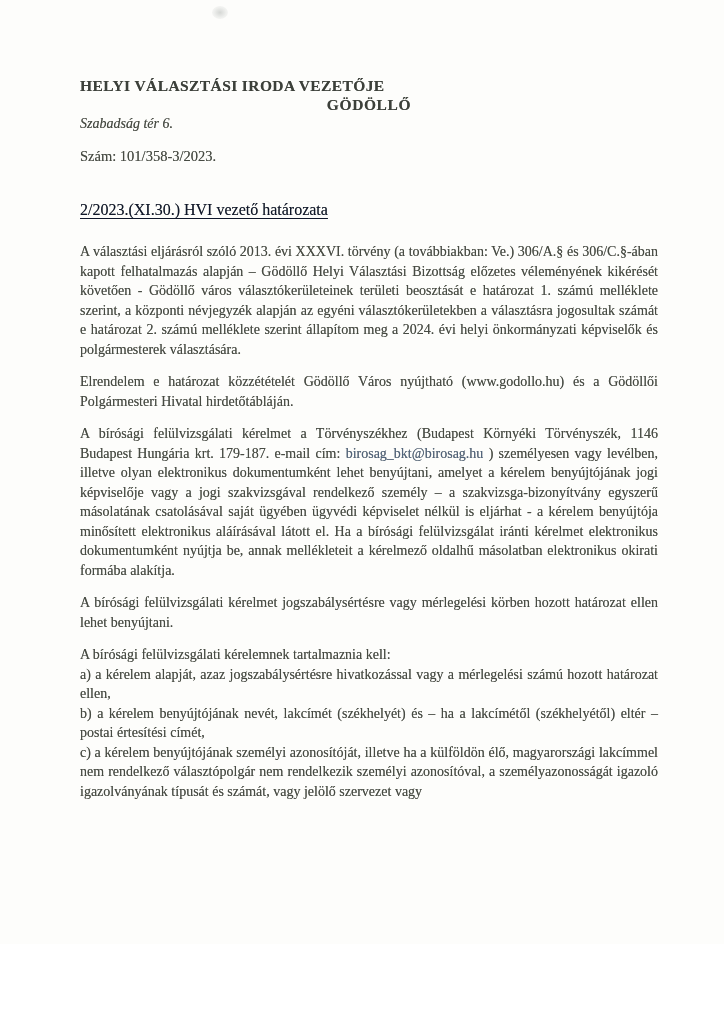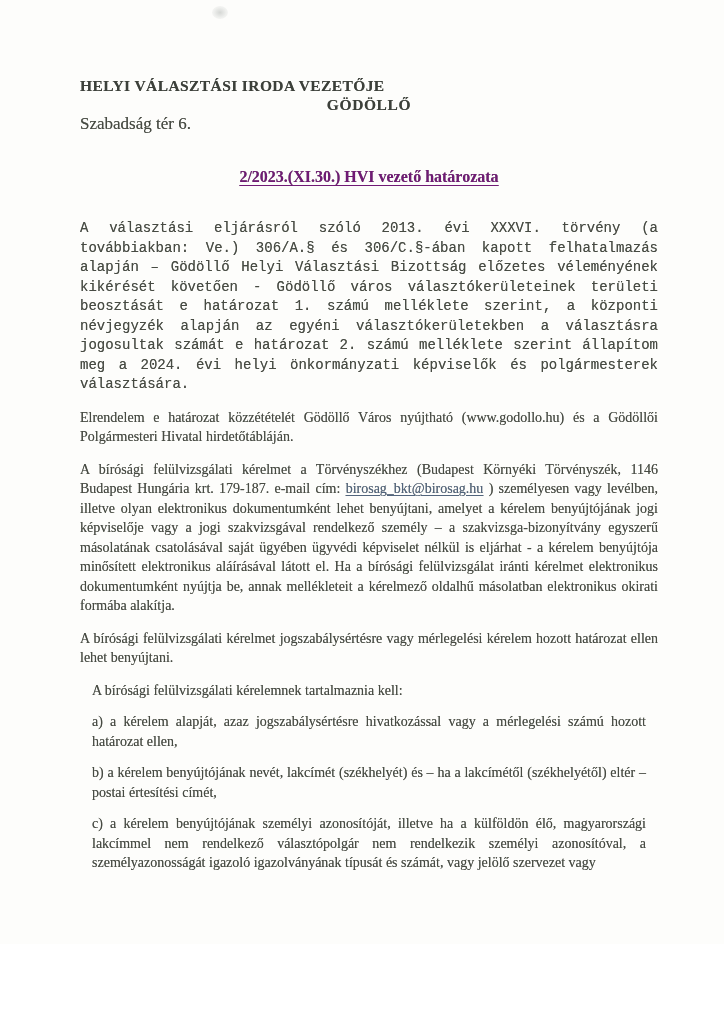--- a/index.html
+++ b/index.html
@@ -35,62 +35,60 @@
   }
   .office-city {
     font-size: 15.5px;
     font-weight: bold;
     letter-spacing: 0.6px;
     line-height: 19px;
     color: #3c403a;
     text-align: center;
   }
   .office-address {
-    font-size: 17px;
+    font-size: 14px;
     line-height: 19px;
+    font-style: italic;
   }
   .ref-number {
     margin-top: 13px;
     font-size: 14.5px;
     line-height: 20px;
   }
   .doc-title {
     margin-top: 34px;
-    text-align: center;
     font-size: 16px;
-    font-weight: bold;
+    font-weight: normal;
     line-height: 20px;
-    color: #701a75;
+    color: #0f172a;
   }
   .doc-title span {
     text-decoration: underline;
     text-underline-offset: 3px;
   }
   .para {
     margin: 13px 0 0 0;
     font-size: 14px;
     line-height: 19.5px;
     text-align: justify;
   }
   .para.first {
-    margin-top: 32px;
-    font-family: Liberation Mono, monospace;
+    margin-top: 22px;
   }
   .list-block {
     margin-top: 13px;
   }
   .list-line {
-    margin: 12px;
+    margin: 0;
     font-size: 14px;
     line-height: 19.5px;
     text-align: justify;
   }
   .email-link {
     color: #51647c;
-    text-decoration: underline;
     text-underline-offset: 2px;
     cursor: pointer;
   }
   .smudge-top {
     position: absolute;
     left: 212px;
     top: 6px;
     width: 16px;
     height: 13px;
     background: radial-gradient(ellipse at center, rgba(140,146,142,0.35) 0%, rgba(160,166,162,0.15) 55%, rgba(200,204,200,0) 100%);
@@ -119,34 +117,35 @@
   <div class="smudge-top"></div>
 
   <div class="content">
 
     <div class="office-title">HELYI VÁLASZTÁSI IRODA VEZETŐJE</div>
 
     <div class="office-city">GÖDÖLLŐ</div>
 
     <div class="office-address">Szabadság tér 6.</div>
 
+    <div class="ref-number">Szám: 101/358-3/2023.</div>
 
     <div class="doc-title">
       <span>2/2023.(XI.30.) HVI vezető határozata</span>
     </div>
 
     <p class="para first">A választási eljárásról szóló 2013. évi XXXVI. törvény (a továbbiakban: Ve.) 306/A.§ és 306/C.§-ában kapott felhatalmazás alapján – Gödöllő Helyi Választási Bizottság előzetes véleményének kikérését követően - Gödöllő város választókerületeinek területi beosztását e határozat 1. számú melléklete szerint, a központi névjegyzék alapján az egyéni választókerületekben a választásra jogosultak számát e határozat 2. számú melléklete szerint állapítom meg a 2024. évi helyi önkormányzati képviselők és polgármesterek választására.</p>
 
     <p class="para">Elrendelem e határozat közzétételét Gödöllő Város nyújtható (www.godollo.hu) és a Gödöllői Polgármesteri Hivatal hirdetőtábláján.</p>
 
 
 
     <p class="para"><span>A bírósági felülvizsgálati kérelmet a Törvényszékhez (Budapest Környéki Törvényszék, 1146 Budapest Hungária krt. 179-187. e-mail cím: </span><a class="email-link">birosag_bkt@birosag.hu</a><span> ) személyesen vagy levélben, illetve olyan elektronikus dokumentumként lehet benyújtani, amelyet a kérelem benyújtójának jogi képviselője vagy a jogi szakvizsgával rendelkező személy – a szakvizsga-bizonyítvány egyszerű másolatának csatolásával saját ügyében ügyvédi képviselet nélkül is eljárhat - a kérelem benyújtója minősített elektronikus aláírásával látott el. Ha a bírósági felülvizsgálat iránti kérelmet elektronikus dokumentumként nyújtja be, annak mellékleteit a kérelmező oldalhű másolatban elektronikus okirati formába alakítja.</span></p>
 
-    <p class="para">A bírósági felülvizsgálati kérelmet jogszabálysértésre vagy mérlegelési kérelem hozott határozat ellen lehet benyújtani.</p>
+    <p class="para">A bírósági felülvizsgálati kérelmet jogszabálysértésre vagy mérlegelési körben hozott határozat ellen lehet benyújtani.</p>
 
     <div class="list-block">
       <p class="list-line">A bírósági felülvizsgálati kérelemnek tartalmaznia kell:</p>
       <p class="list-line">a) a kérelem alapját, azaz jogszabálysértésre hivatkozással vagy a mérlegelési számú hozott határozat ellen,</p>
       <p class="list-line">b) a kérelem benyújtójának nevét, lakcímét (székhelyét) és – ha a lakcímétől (székhelyétől) eltér – postai értesítési címét,</p>
       <p class="list-line">c) a kérelem benyújtójának személyi azonosítóját, illetve ha a külföldön élő, magyarországi lakcímmel nem rendelkező választópolgár nem rendelkezik személyi azonosítóval, a személyazonosságát igazoló igazolványának típusát és számát, vagy jelölő szervezet vagy</p>
     </div>
 
   </div>
 

